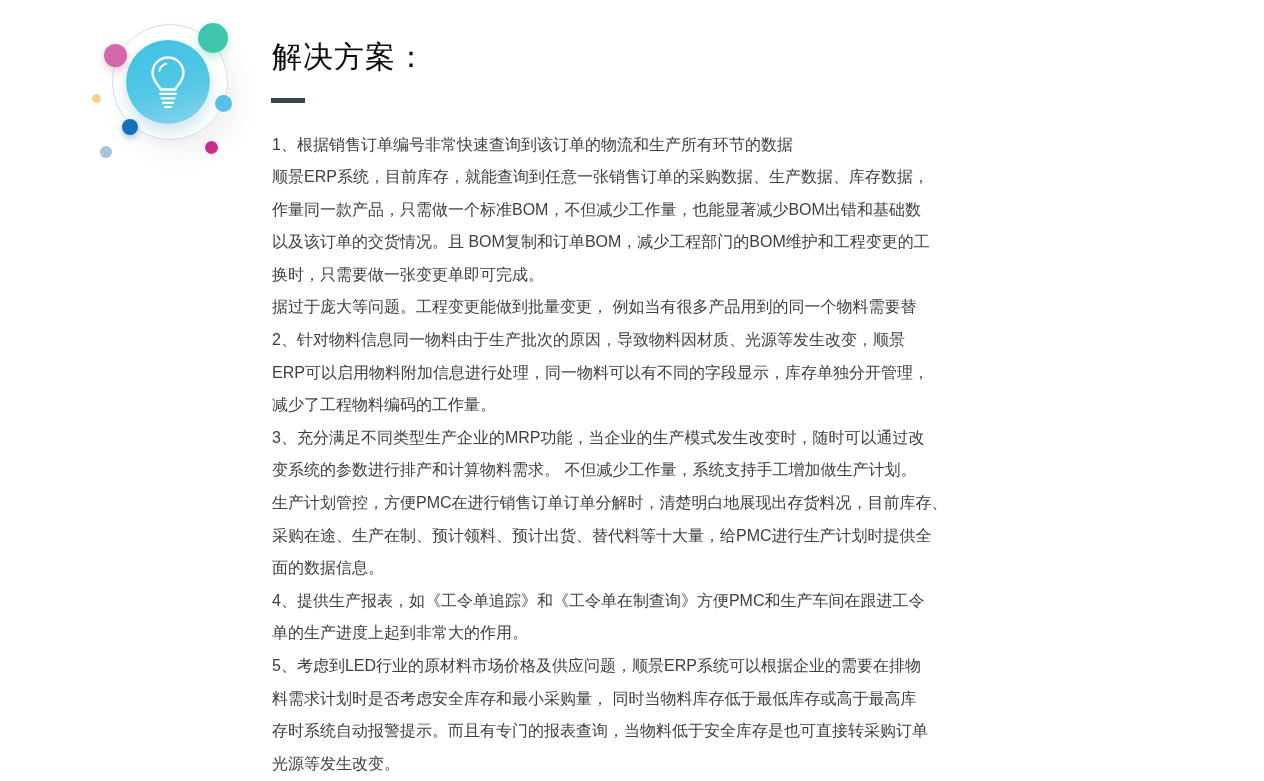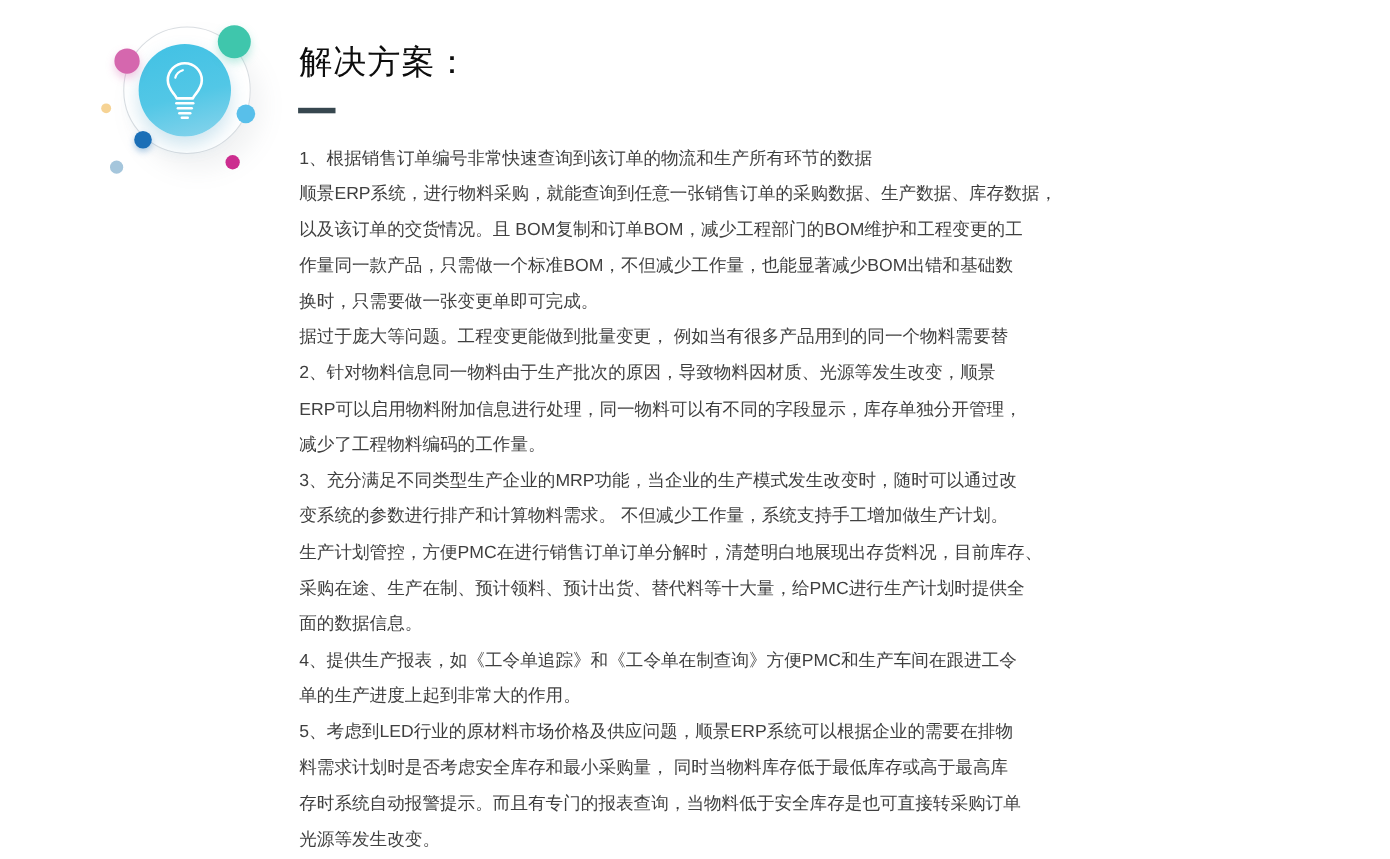--- a/index.html
+++ b/index.html
@@ -97,23 +97,23 @@
   <div class="dot dot-blue" style="background: rgb(27, 111, 183);"></div>
   <div class="dot dot-steel" style="background: rgb(165, 198, 220);"></div>
   <div class="dot dot-magenta" style="background: rgb(204, 45, 143);"></div>
 </div>
 
 <div class="content">
   <h1 class="page-title">解决方案：</h1>
   <div class="title-dash" style="background: rgb(55, 71, 79);"></div>
   <div class="body-text">
     <div class="line">1、根据销售订单编号非常快速查询到该订单的物流和生产所有环节的数据</div>
-    <div class="line">顺景ERP系统，进行物料采购，就能查询到任意一张销售订单的采购数据、生产数据、库存数据，</div>
+    <div class="line">顺景ERP系统，目前库存，就能查询到任意一张销售订单的采购数据、生产数据、库存数据，</div>
+    <div class="line">作量同一款产品，只需做一个标准BOM，不但减少工作量，也能显著减少BOM出错和基础数</div>
     <div class="line">以及该订单的交货情况。且 BOM复制和订单BOM，减少工程部门的BOM维护和工程变更的工</div>
-    <div class="line">作量同一款产品，只需做一个标准BOM，不但减少工作量，也能显著减少BOM出错和基础数</div>
     <div class="line">换时，只需要做一张变更单即可完成。</div>
     <div class="line">据过于庞大等问题。工程变更能做到批量变更， 例如当有很多产品用到的同一个物料需要替</div>
     <div class="line">2、针对物料信息同一物料由于生产批次的原因，导致物料因材质、光源等发生改变，顺景</div>
     <div class="line">ERP可以启用物料附加信息进行处理，同一物料可以有不同的字段显示，库存单独分开管理，</div>
     <div class="line">减少了工程物料编码的工作量。</div>
     <div class="line">3、充分满足不同类型生产企业的MRP功能，当企业的生产模式发生改变时，随时可以通过改</div>
     <div class="line">变系统的参数进行排产和计算物料需求。 不但减少工作量，系统支持手工增加做生产计划。</div>
     <div class="line">生产计划管控，方便PMC在进行销售订单订单分解时，清楚明白地展现出存货料况，目前库存、</div>
     <div class="line">采购在途、生产在制、预计领料、预计出货、替代料等十大量，给PMC进行生产计划时提供全</div>
     <div class="line">面的数据信息。</div>

